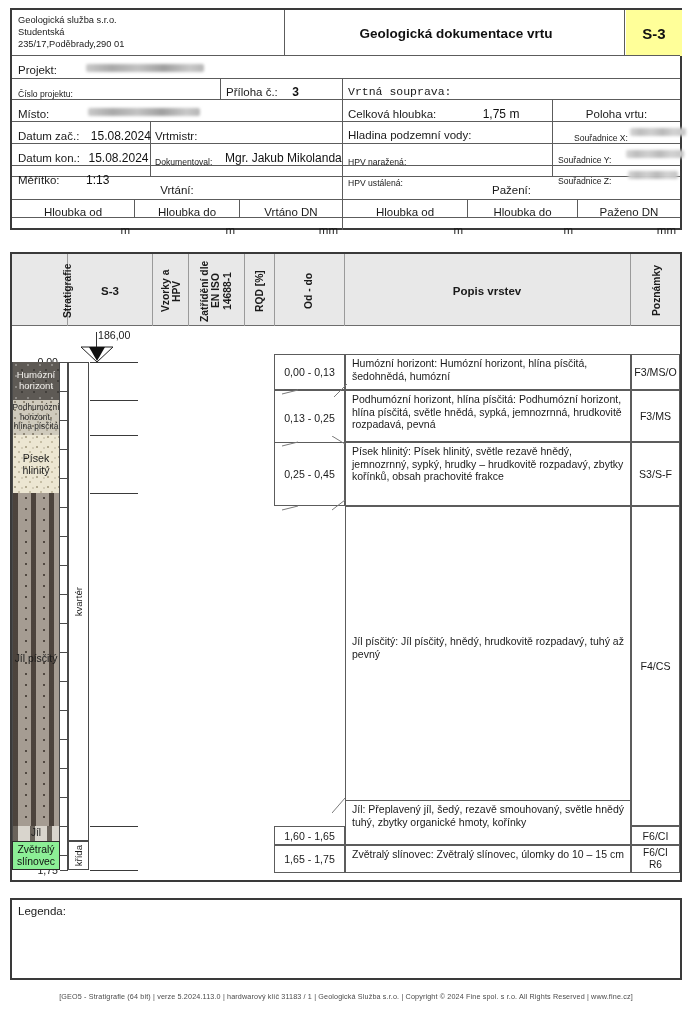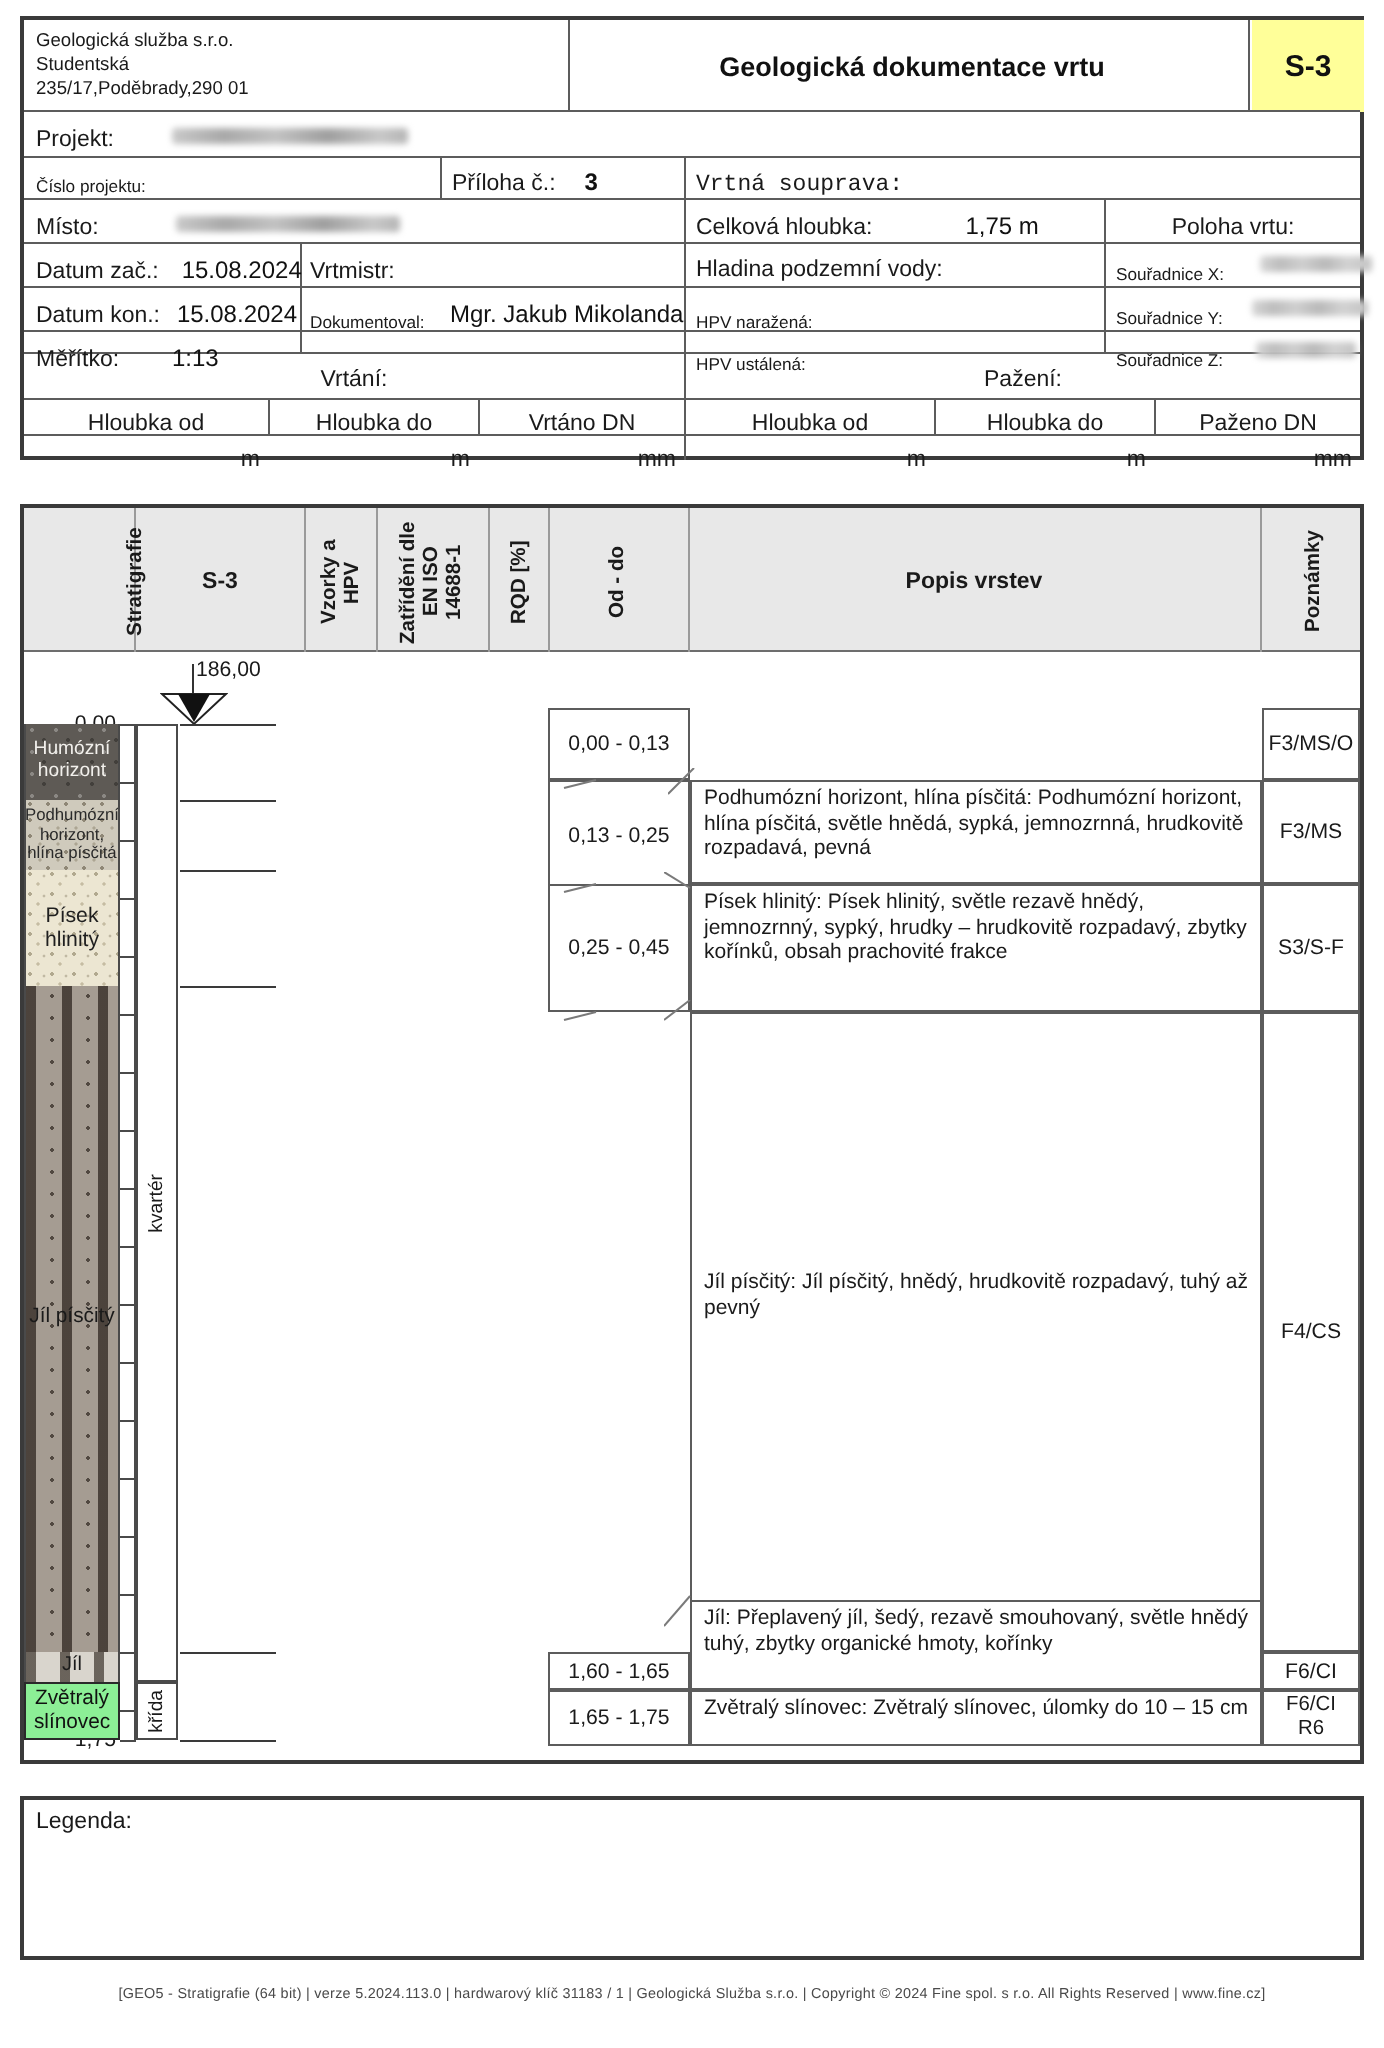--- a/index.html
+++ b/index.html
@@ -254,21 +254,21 @@
     <div class="hrow" style="left:6px;top:116px;">
       <span class="lbl">Datum zač.:</span>
       <span class="val" style="margin-left:7px">15.08.2024</span>
     </div>
     <div class="hrow" style="left:143px;top:116px;">
       <span class="lbl">Vrtmistr:</span>
     </div>
     <div class="hrow" style="left:336px;top:115px;">
       <span class="lbl">Hladina podzemní vody:</span>
     </div>
-    <div class="hrow" style="left:546px;top:117px;">
+    <div class="hrow" style="left:562px;top:117px;">
       <span class="lbl-sm">Souřadnice X:</span>
     </div>
     <span class="redact" style="position:absolute;left:618px;top:118px;width:56px;height:8px"></span>
 
     <div class="hrow" style="left:6px;top:138px;">
       <span class="lbl">Datum kon.:</span>
       <span class="val" style="margin-left:4px">15.08.2024</span>
     </div>
     <div class="hrow" style="left:143px;top:141px;">
       <span class="lbl-sm">Dokumentoval:</span>
@@ -438,20 +438,21 @@
 slínovec</span></div>
 
     <div class="lith-sep" style="top:108px"></div>
     <div class="lith-sep" style="top:146px"></div>
     <div class="lith-sep" style="top:181px"></div>
     <div class="lith-sep" style="top:239px"></div>
     <div class="lith-sep" style="top:572px"></div>
     <div class="lith-sep" style="top:616px"></div>
 
     <div class="dcell d-od" style="left:262px;top:100px;width:71px;height:36px">0,00 - 0,13</div>
+    <div class="dcell d-txt" style="left:333px;top:100px;width:286px;height:36px">Humózní horizont: Humózní horizont, hlína písčitá, šedohnědá, humózní</div>
     <div class="dcell d-note" style="left:619px;top:100px;width:49px;height:36px;white-space:pre-line">F3/MS/O</div>
 
     <div class="dcell d-od" style="left:262px;top:136px;width:71px;height:56px">0,13 - 0,25</div>
     <div class="dcell d-txt" style="left:333px;top:136px;width:286px;height:52px">Podhumózní horizont, hlína písčitá: Podhumózní horizont, hlína písčitá, světle hnědá, sypká, jemnozrnná, hrudkovitě rozpadavá, pevná</div>
     <div class="dcell d-note" style="left:619px;top:136px;width:49px;height:52px;white-space:pre-line">F3/MS</div>
 
     <div class="dcell d-od" style="left:262px;top:188px;width:71px;height:64px">0,25 - 0,45</div>
     <div class="dcell d-txt" style="left:333px;top:188px;width:286px;height:64px">Písek hlinitý: Písek hlinitý, světle rezavě hnědý, jemnozrnný, sypký, hrudky – hrudkovitě rozpadavý, zbytky kořínků, obsah prachovité frakce</div>
     <div class="dcell d-note" style="left:619px;top:188px;width:49px;height:64px;white-space:pre-line">S3/S-F</div>
 

